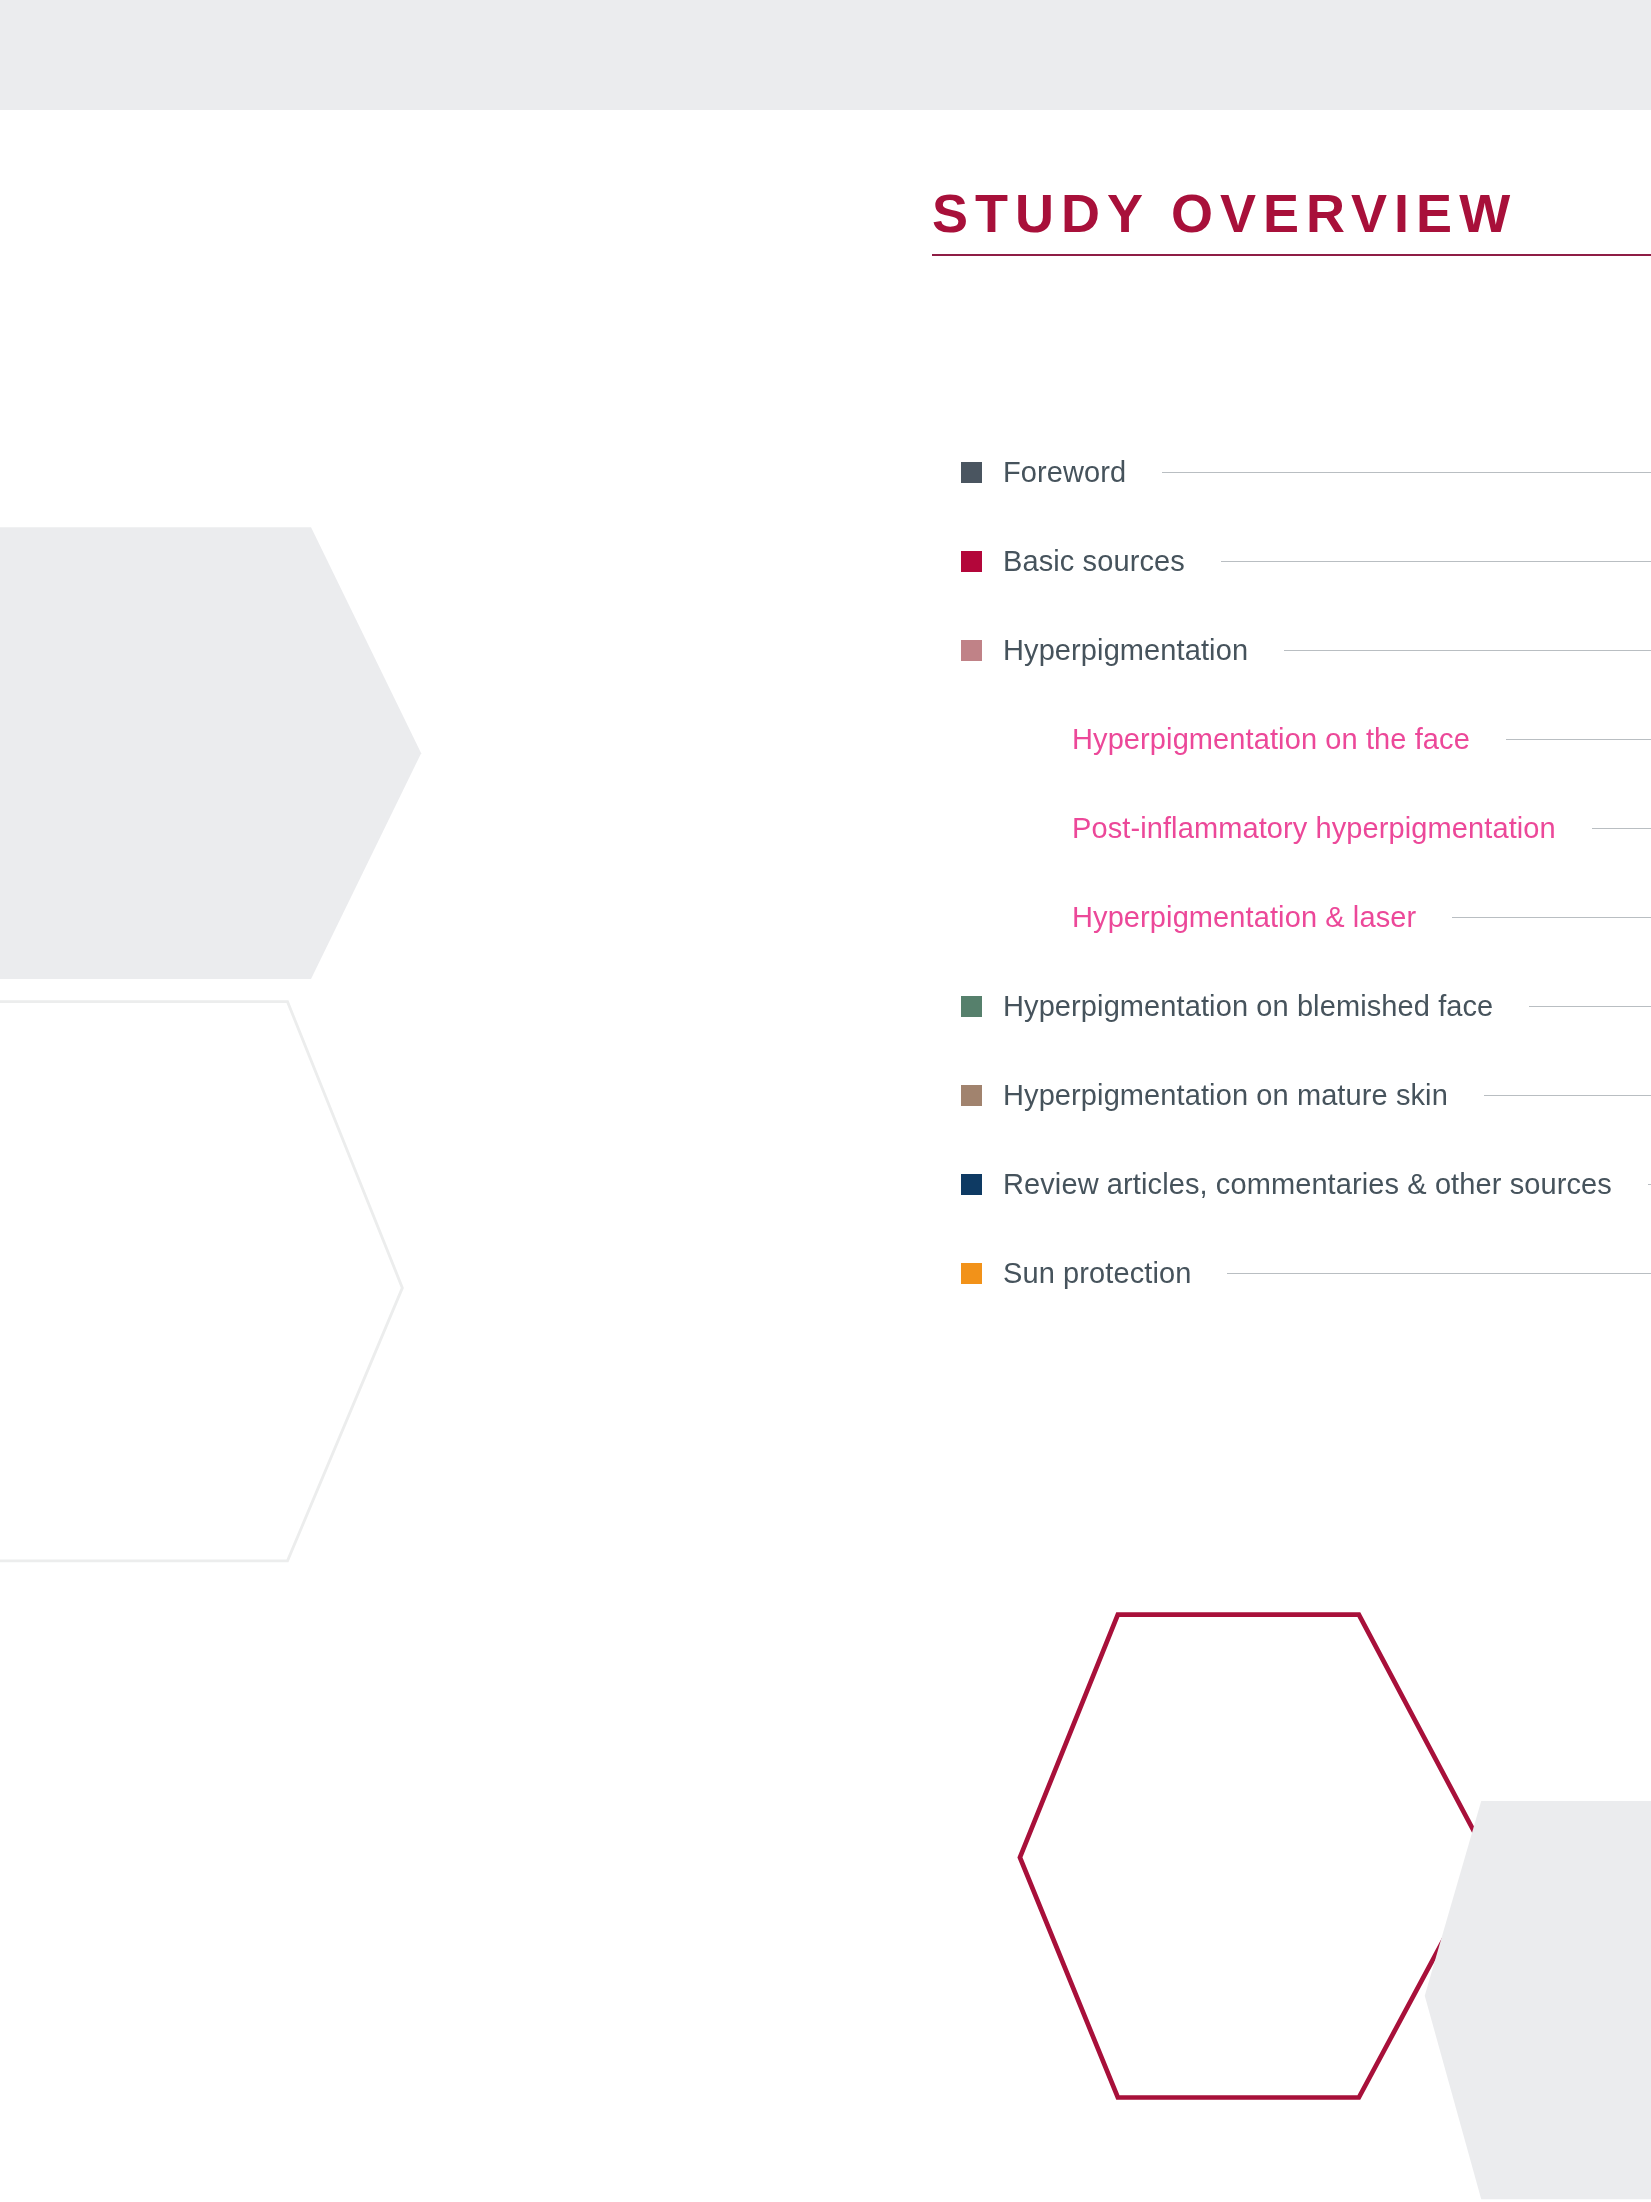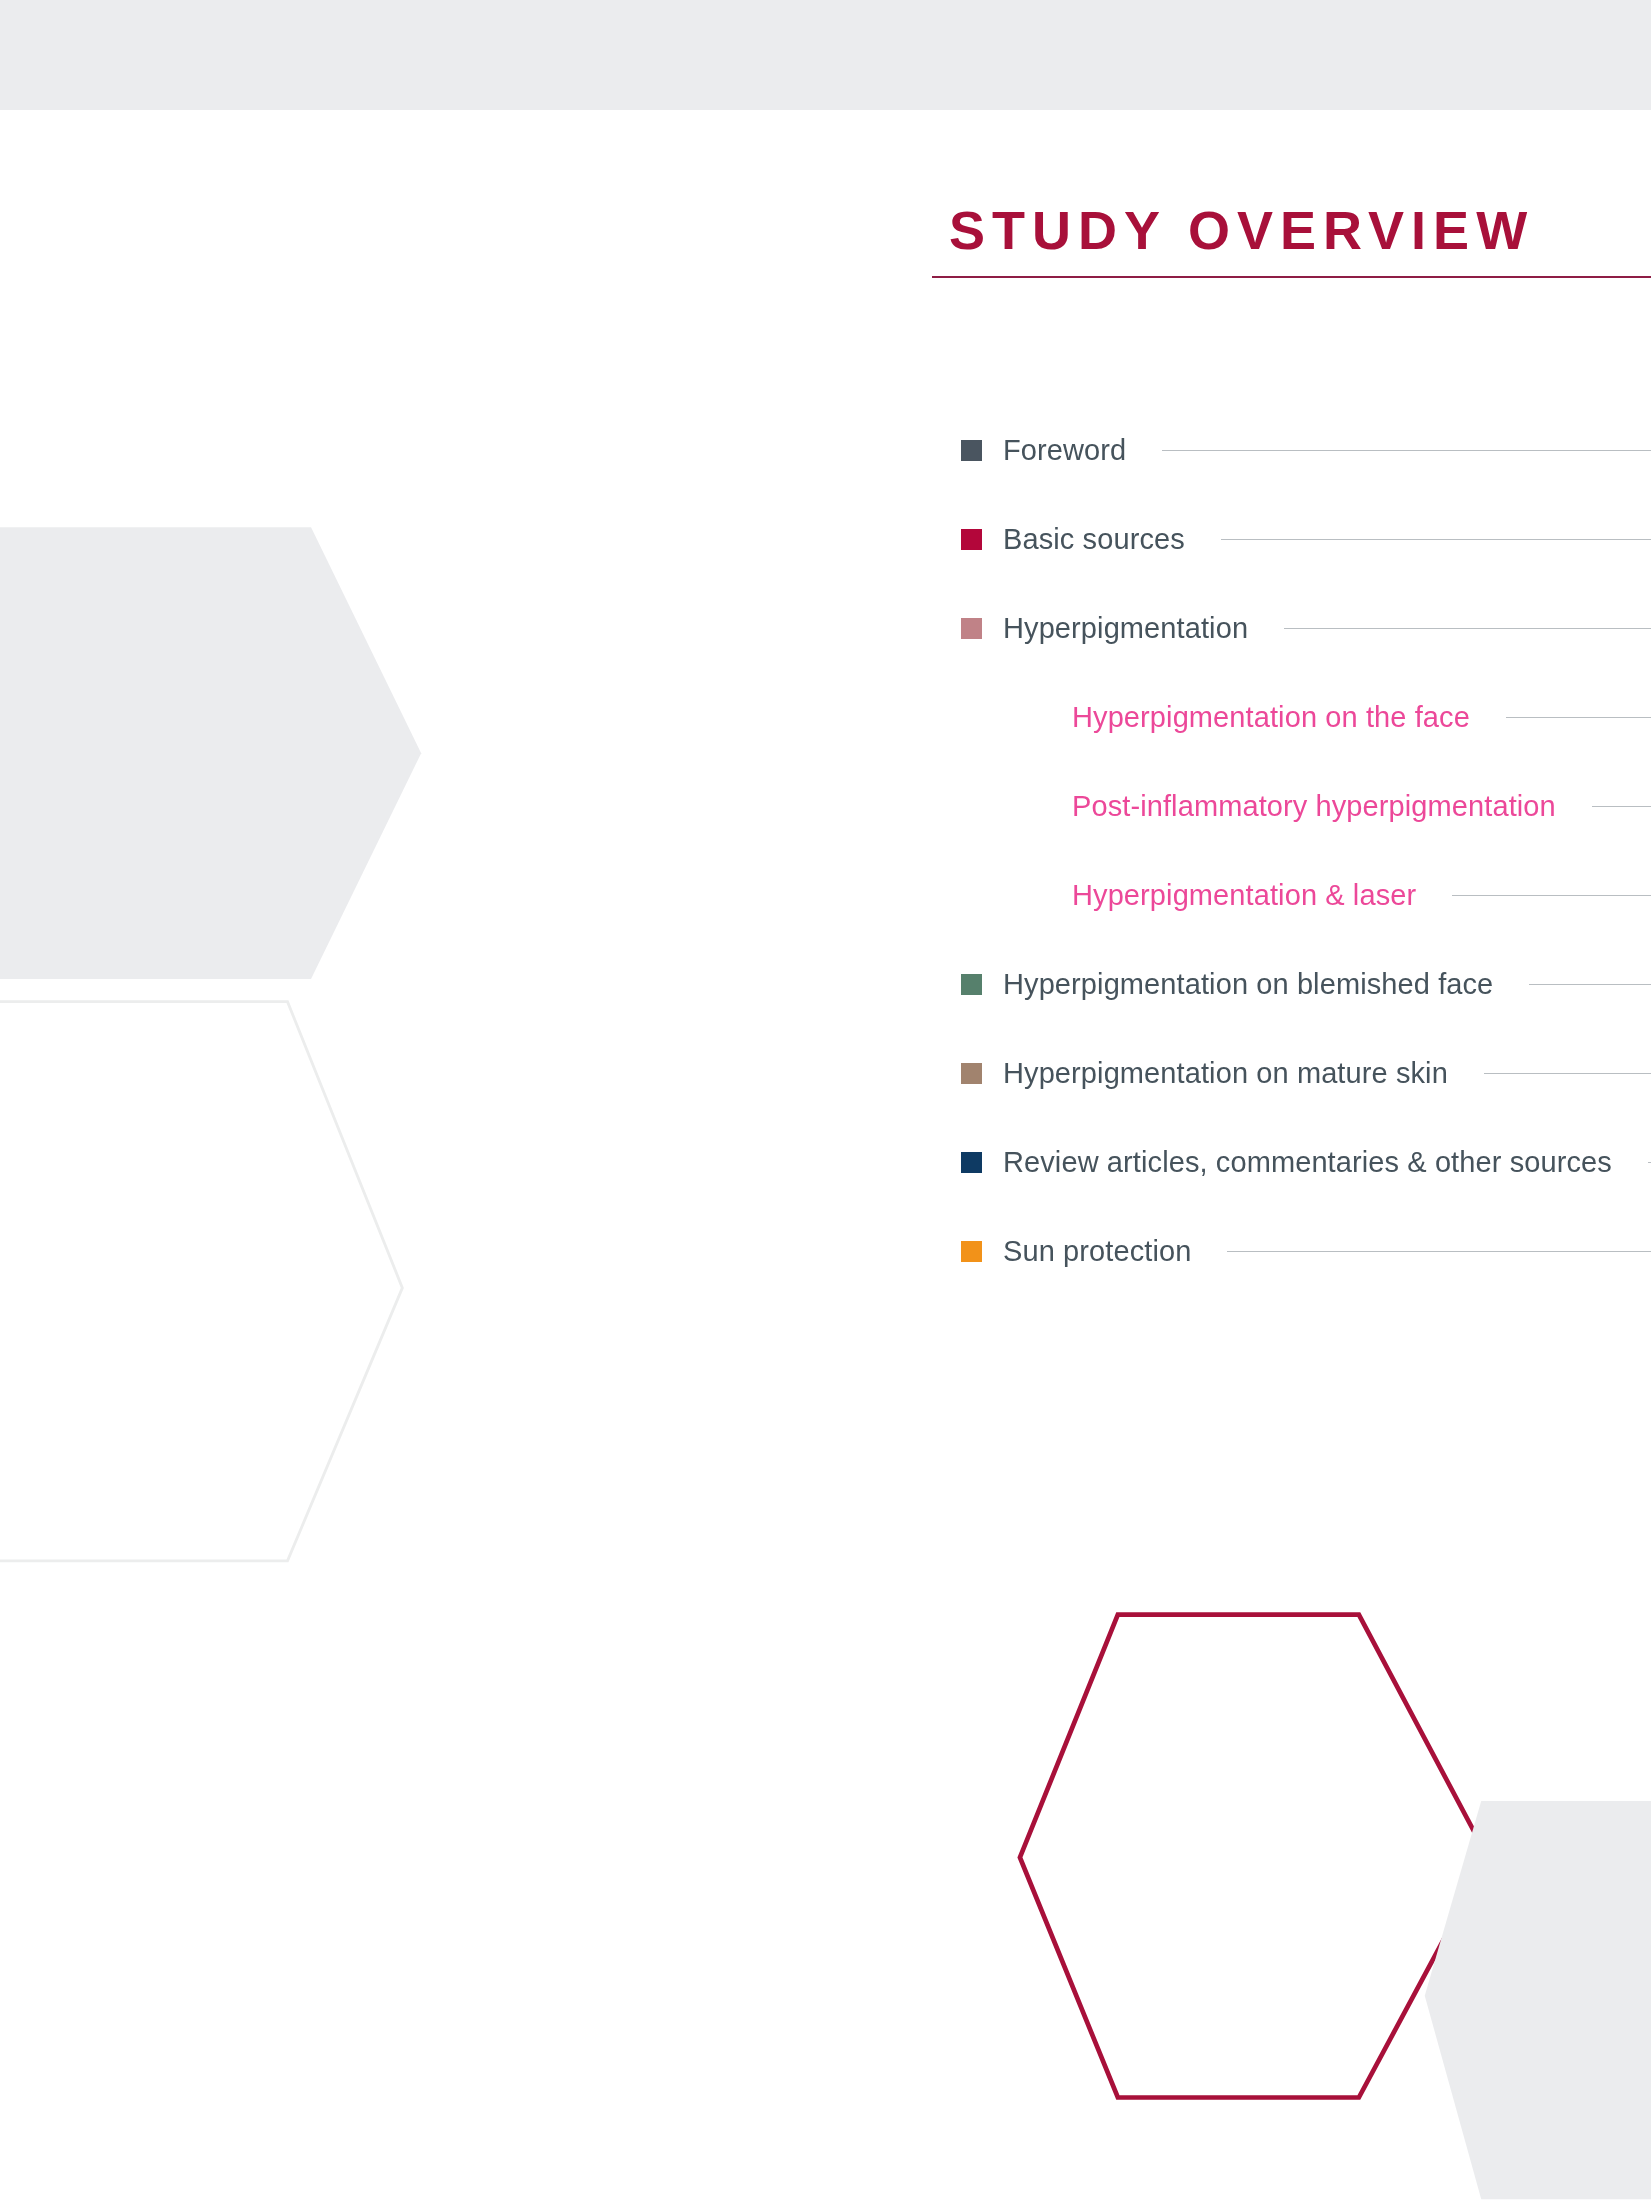--- a/index.html
+++ b/index.html
@@ -42,42 +42,42 @@
   }
 
   
   .title-wrap {
     position: absolute;
     left: 932px;
     top: 185px;
     width: 719px;
   }
   .page-title {
-    margin: 17px;
+    margin: 0;
     font-family: "Liberation Sans", sans-serif;
     font-size: 54px;
     font-weight: bold;
     letter-spacing: 7px;
     color: #a8103a;
     line-height: 1.05;
     text-align: left;
     white-space: nowrap;
   }
   .title-rule {
     margin-top: 12.2px;
     width: 719px;
     height: 1.9px;
     background: #8e1d45;
   }
 
   
   .toc {
     position: absolute;
     left: 961px;
-    top: 406px;
+    top: 428px;
     width: 690px;
   }
 
   .toc-row {
     position: relative;
     height: 89px;
     display: flex;
     align-items: center;
     white-space: nowrap;
     overflow: visible;

